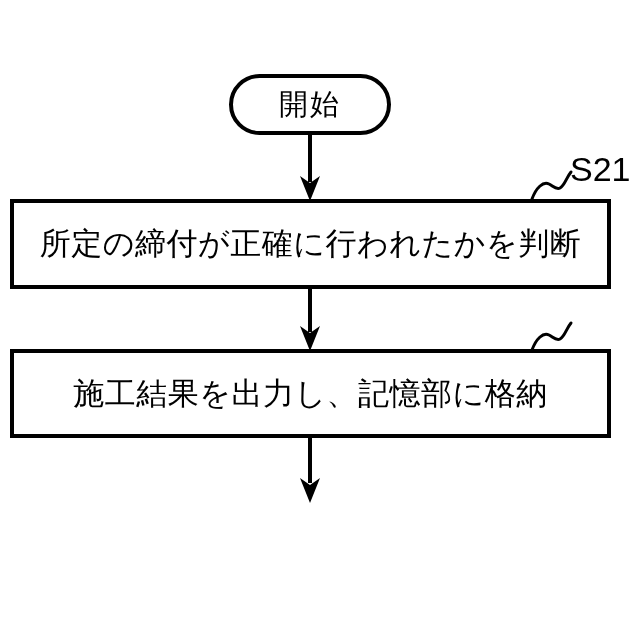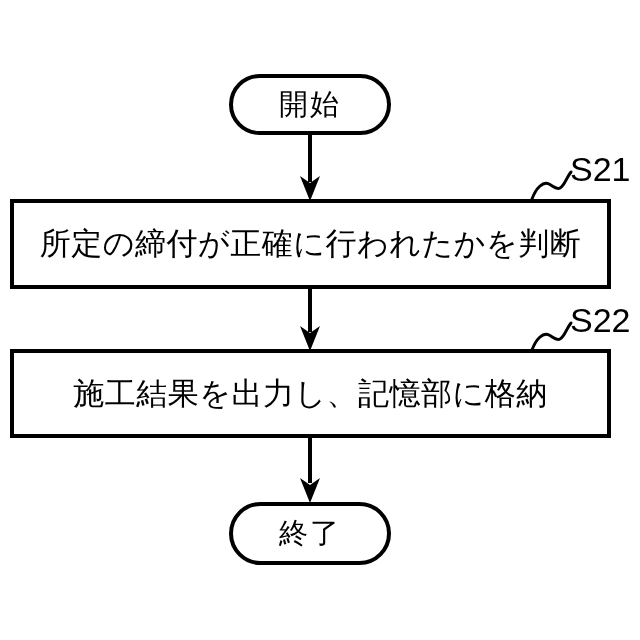--- a/index.html
+++ b/index.html
@@ -90,19 +90,15 @@
   </div>
 
   <div class="node terminal" id="node-start">
     <span>開始</span>
   </div>
   <div class="ref-label" id="ref-s21">S21</div>
 
   <div class="node process" id="node-s22">
     <span>施工結果を出力し、記憶部に格納</span>
   </div>
-  <div class="ref-label" id="ref-s22">S22</div>
 
-  <div class="node terminal" id="node-end">
-    <span>終了</span>
-  </div>
 
 </div>
 
 </body></html>

